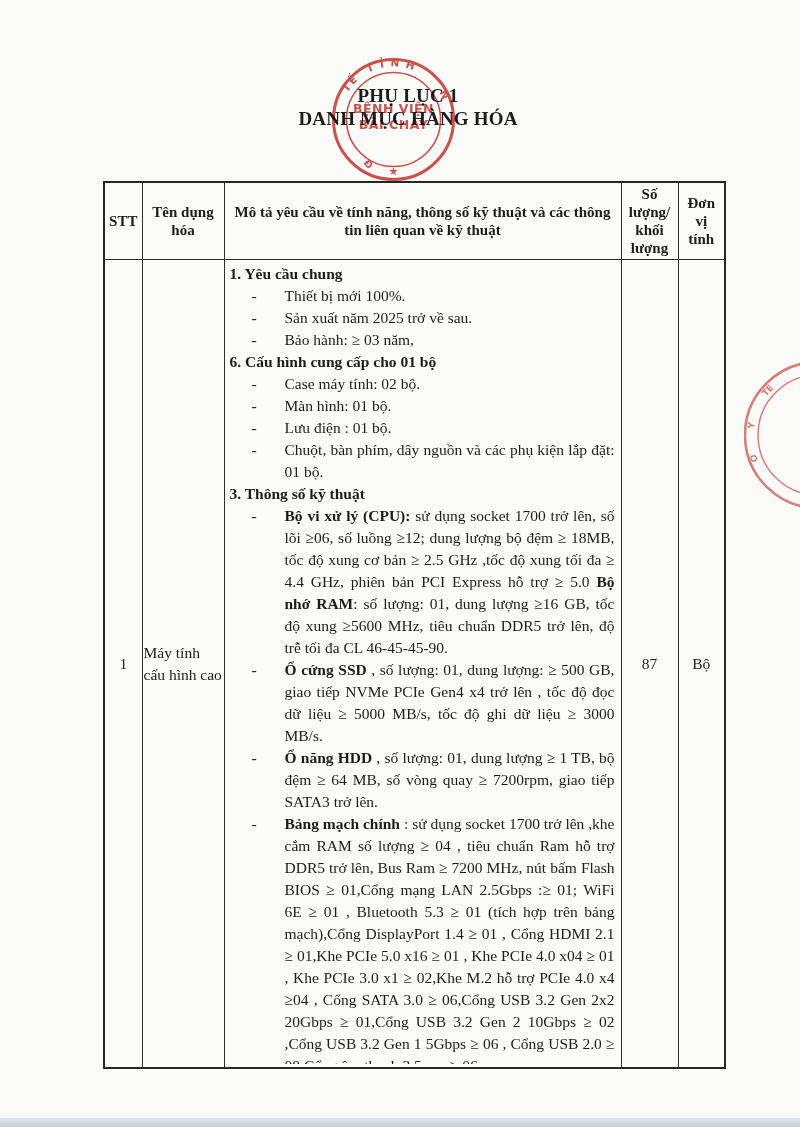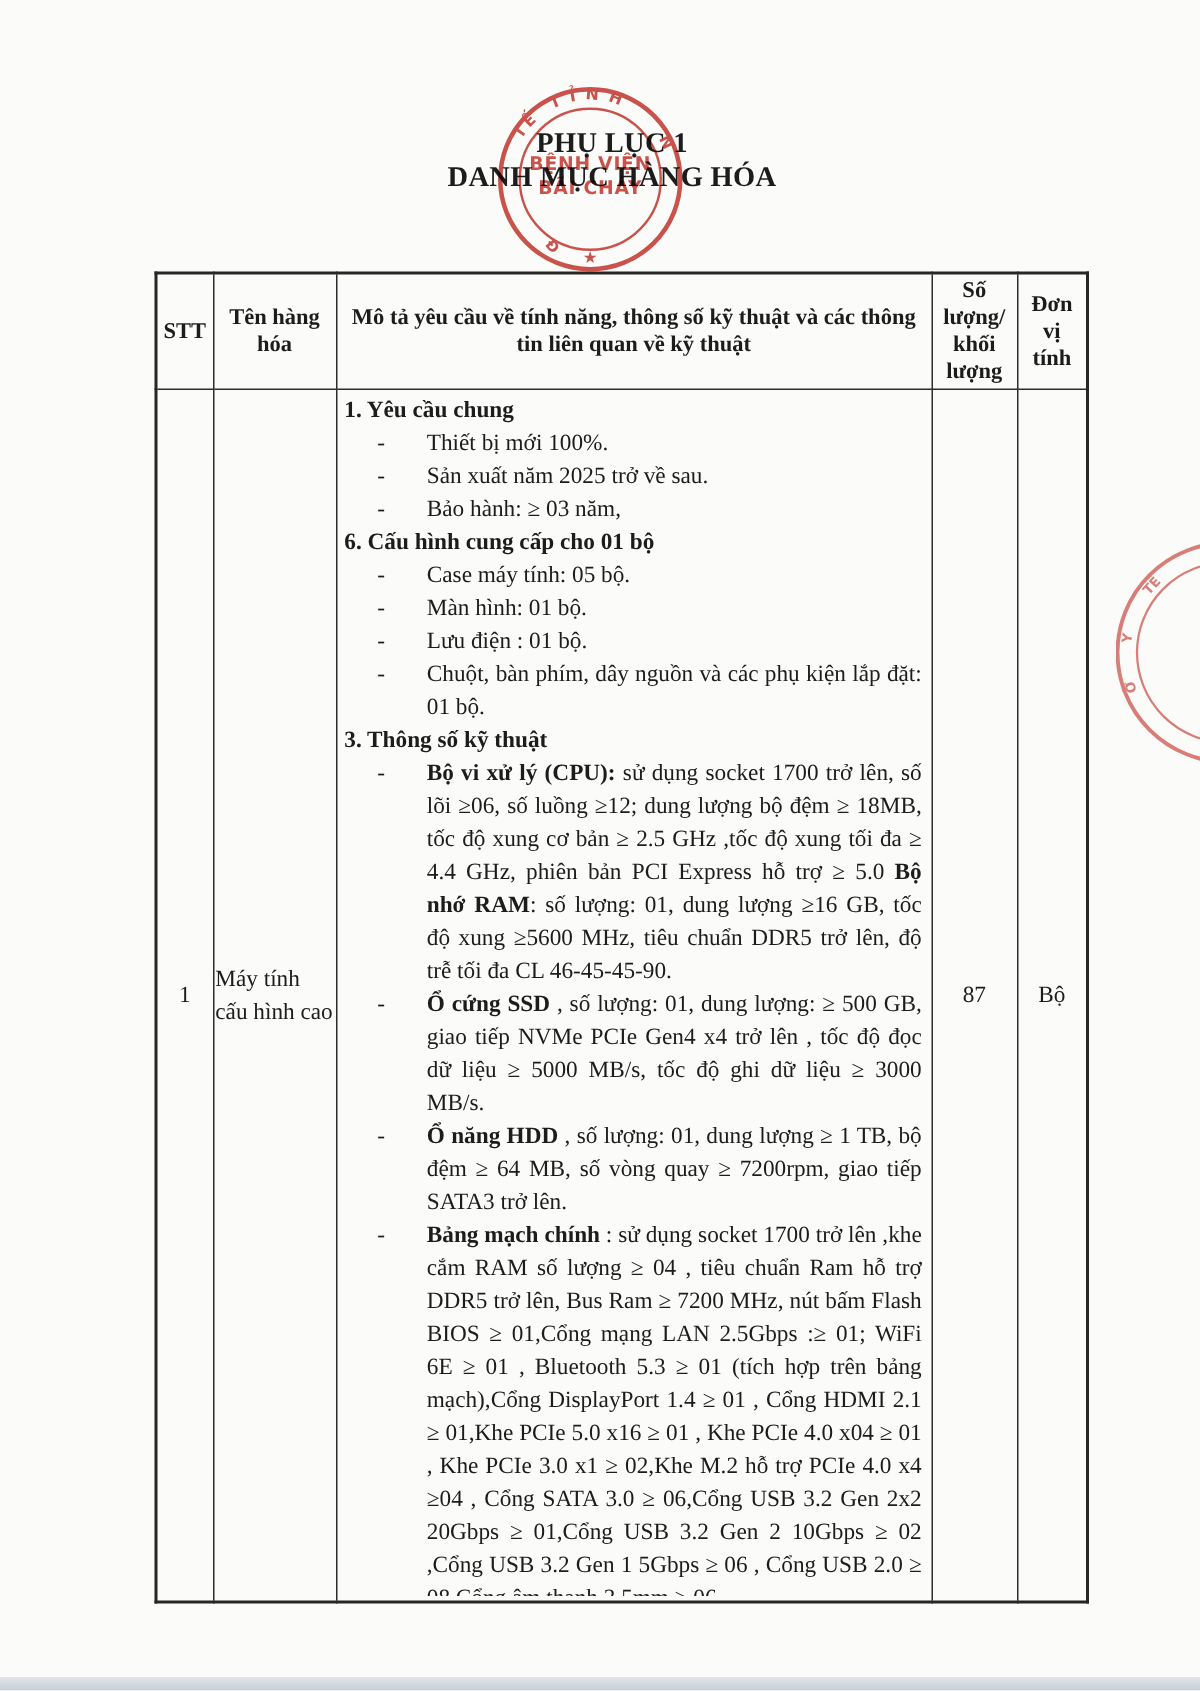--- a/index.html
+++ b/index.html
@@ -72,38 +72,38 @@
     <colgroup>
       <col style="width:38px">
         <col style="width:82px">
         <col style="width:397px">
       <col style="width:57px">
         <col style="width:47px">
     </colgroup>
     <thead>
       <tr>
         <th>STT</th>
-        <th>Tên hàng hóa</th>
+        <th>Tên dụng hóa</th>
         <th>Mô tả yêu cầu về tính năng, thông số kỹ thuật và các thông tin liên quan về kỹ thuật</th>
         <th>Số lượng/ khối lượng</th>
         <th>Đơn vị tính</th>
       </tr>
     </thead>
     <tbody>
       <tr>
         <td class="c-stt">1</td>
         <td class="c-name">Máy tính cấu hình cao</td>
         <td class="c-desc">
           <div class="desc-wrap" id="desc-cell">
               <div class="spec-heading">1. Yêu cầu chung</div>
               <div class="spec-item"><span class="dash">-</span><span>Thiết bị mới 100%.</span></div>
               <div class="spec-item"><span class="dash">-</span><span>Sản xuất năm 2025 trở về sau.</span></div>
               <div class="spec-item"><span class="dash">-</span><span>Bảo hành: ≥ 03 năm,</span></div>
               <div class="spec-heading">6. Cấu hình cung cấp cho 01 bộ</div>
-              <div class="spec-item"><span class="dash">-</span><span>Case máy tính: 05 bộ.</span></div>
+              <div class="spec-item"><span class="dash">-</span><span>Case máy tính: 02 bộ.</span></div>
               <div class="spec-item"><span class="dash">-</span><span>Màn hình: 01 bộ.</span></div>
               <div class="spec-item"><span class="dash">-</span><span>Lưu điện : 01 bộ.</span></div>
               <div class="spec-item"><span class="dash">-</span><span>Chuột, bàn phím, dây nguồn và các phụ kiện lắp đặt: 01 bộ.</span></div>
               <div class="spec-heading">3. Thông số kỹ thuật</div>
               <div class="spec-item"><span class="dash">-</span><b>Bộ vi xử lý (CPU):</b><span> sử dụng socket  1700 trở lên, số lõi ≥06, số luồng ≥12; dung lượng bộ đệm ≥ 18MB, tốc độ xung cơ bản  ≥ 2.5 GHz ,tốc độ xung tối đa ≥  4.4 GHz, phiên bản PCI Express hỗ trợ  ≥ 5.0 </span><b>Bộ nhớ RAM</b><span>: số lượng: 01, dung lượng  ≥16 GB, tốc độ xung  ≥5600 MHz, tiêu chuẩn DDR5 trở lên, độ trễ tối đa CL 46-45-45-90.</span></div>
               <div class="spec-item"><span class="dash">-</span><b>Ổ cứng SSD</b><span> , số lượng: 01, dung lượng: ≥ 500 GB, giao tiếp NVMe PCIe Gen4 x4 trở lên , tốc độ đọc dữ liệu ≥ 5000 MB/s, tốc độ ghi dữ liệu ≥ 3000 MB/s.</span></div>
               <div class="spec-item"><span class="dash">-</span><b>Ổ năng HDD</b><span> , số lượng: 01, dung lượng ≥ 1 TB, bộ đệm  ≥ 64 MB, số vòng quay  ≥ 7200rpm, giao tiếp SATA3 trở lên.</span></div>
               <div class="spec-item"><span class="dash">-</span><b>Bảng mạch chính</b><span> : sử dụng socket  1700 trở lên ,khe cắm RAM số lượng  ≥ 04 , tiêu chuẩn Ram hỗ trợ  DDR5 trở lên, Bus Ram  ≥ 7200 MHz, nút bấm Flash BIOS ≥  01,Cổng mạng LAN 2.5Gbps :≥  01; WiFi 6E  ≥  01 , Bluetooth 5.3  ≥  01 (tích hợp trên bảng mạch),Cổng DisplayPort 1.4 ≥ 01 , Cổng HDMI 2.1 ≥ 01,Khe PCIe 5.0 x16 ≥  01 , Khe PCIe 4.0 x04 ≥  01 , Khe PCIe 3.0 x1 ≥ 02,Khe M.2 hỗ trợ PCIe 4.0 x4 ≥04 , Cổng SATA 3.0  ≥  06,Cổng USB 3.2 Gen 2x2 20Gbps ≥ 01,Cổng USB 3.2 Gen 2 10Gbps ≥  02 ,Cổng USB 3.2 Gen 1 5Gbps ≥ 06 , Cổng USB 2.0 ≥ 08,Cổng âm thanh 3.5mm  ≥ 06.</span></div>
             </div>
         </td>

